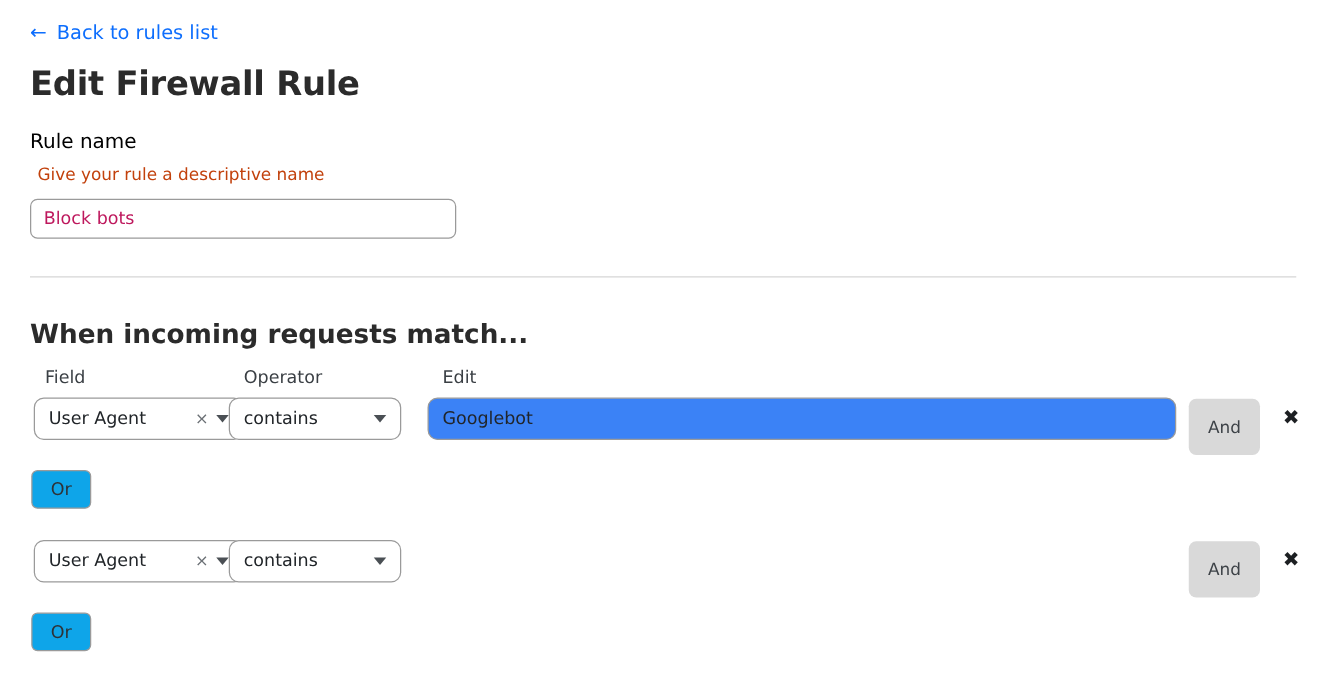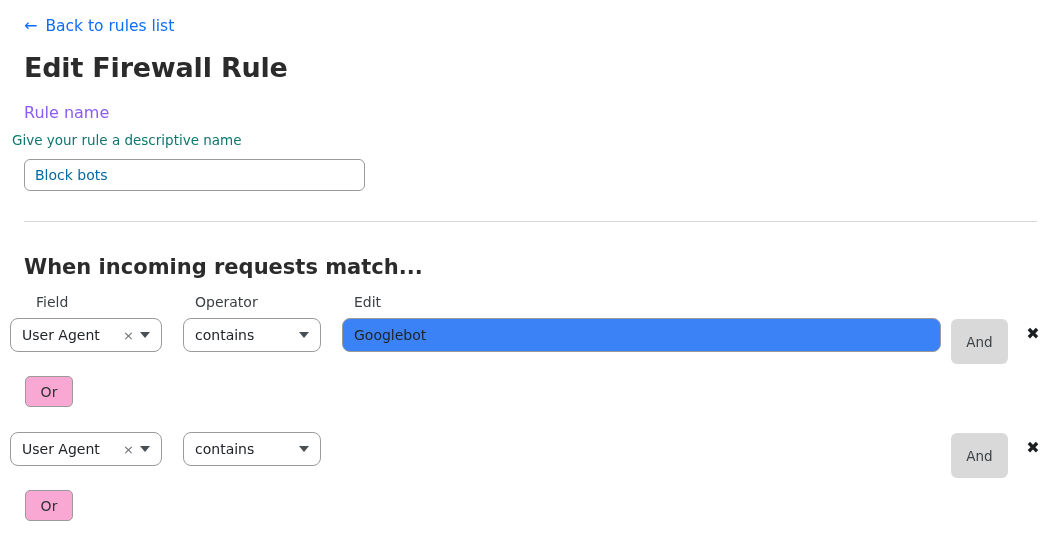--- a/index.html
+++ b/index.html
@@ -58,40 +58,40 @@
     white-space: nowrap;
   }
 
   
   .field-label {
     position: absolute;
     left: 24px;
     top: 102px;
     font-size: 16px;
     line-height: 21px;
-    color: #8b5cf6;
+    color: #000000;
   }
   .field-help {
     position: absolute;
-    left: 12px;
+    left: 30px;
     top: 131px;
     font-size: 13.5px;
     line-height: 18px;
-    color: #0f766e;
+    color: #c2410c;
   }
   .rule-name-input {
     position: absolute;
     left: 24px;
     top: 159px;
     width: 341px;
     height: 32px;
     padding: 0 10px;
     font-family: inherit;
     font-size: 14px;
-    color: #0369a1;
+    color: #be185d;
     background: #ffffff;
     border: 1px solid #9a9a9a;
     border-radius: 6px;
     outline: none;
   }
 
   
   .divider {
     position: absolute;
     left: 24px;
@@ -146,21 +146,21 @@
     height: 34px;
     background: #ffffff;
     border: 1px solid #9a9a9a;
     border-radius: 8px;
     display: flex;
     align-items: center;
     padding: 0 8px 0 11px;
     cursor: pointer;
     user-select: none;
   }
-  .select-box.field-select { left: 10px; width: 152px; }
+  .select-box.field-select { left: 27px; width: 168px; }
   .select-box.operator-select { left: 183px; width: 138px; }
 
   .select-value {
     font-size: 14px;
     line-height: 18px;
     color: #212529;
     white-space: nowrap;
     flex: 0 0 auto;
   }
   .select-spacer { flex: 1 1 auto; }
@@ -231,21 +231,21 @@
     cursor: pointer;
     text-align: center;
   }
 
   
   .or-button {
     position: absolute;
     left: 25px;
     width: 48px;
     height: 31px;
-    background: #f9a8d4;
+    background: #0ea5e9;
     border: 1px solid #9a9a9a;
     border-radius: 5px;
     font-family: inherit;
     font-size: 14px;
     color: #2e3236;
     cursor: pointer;
     padding: 0;
   }
   .or-button.or-0 { top: 376px; }
   .or-button.or-1 { top: 490px; }

